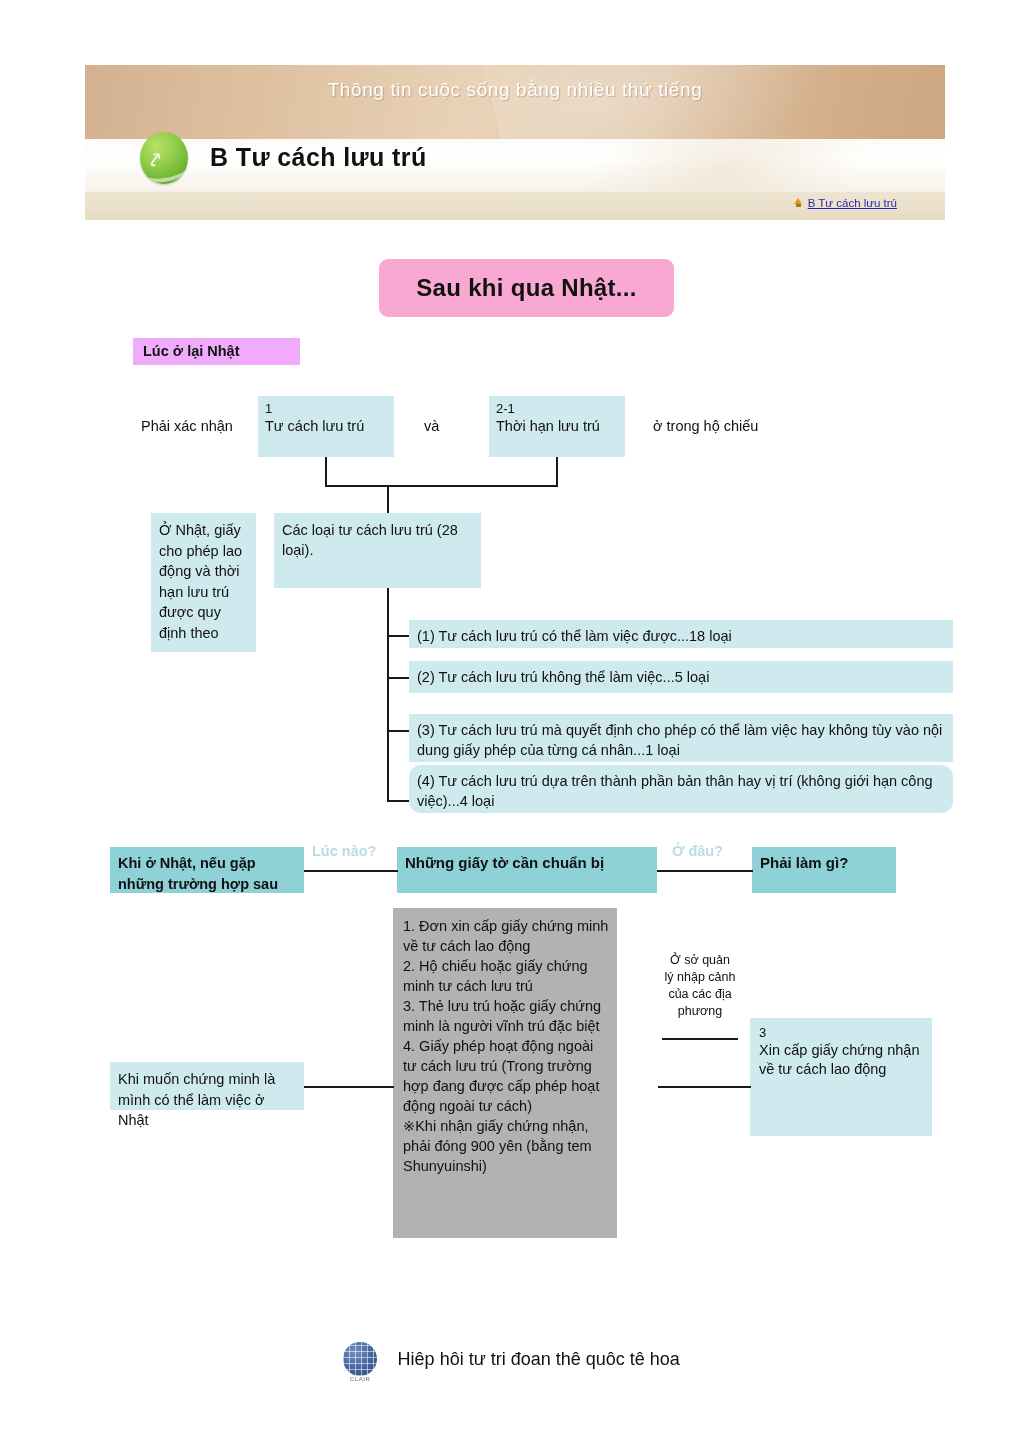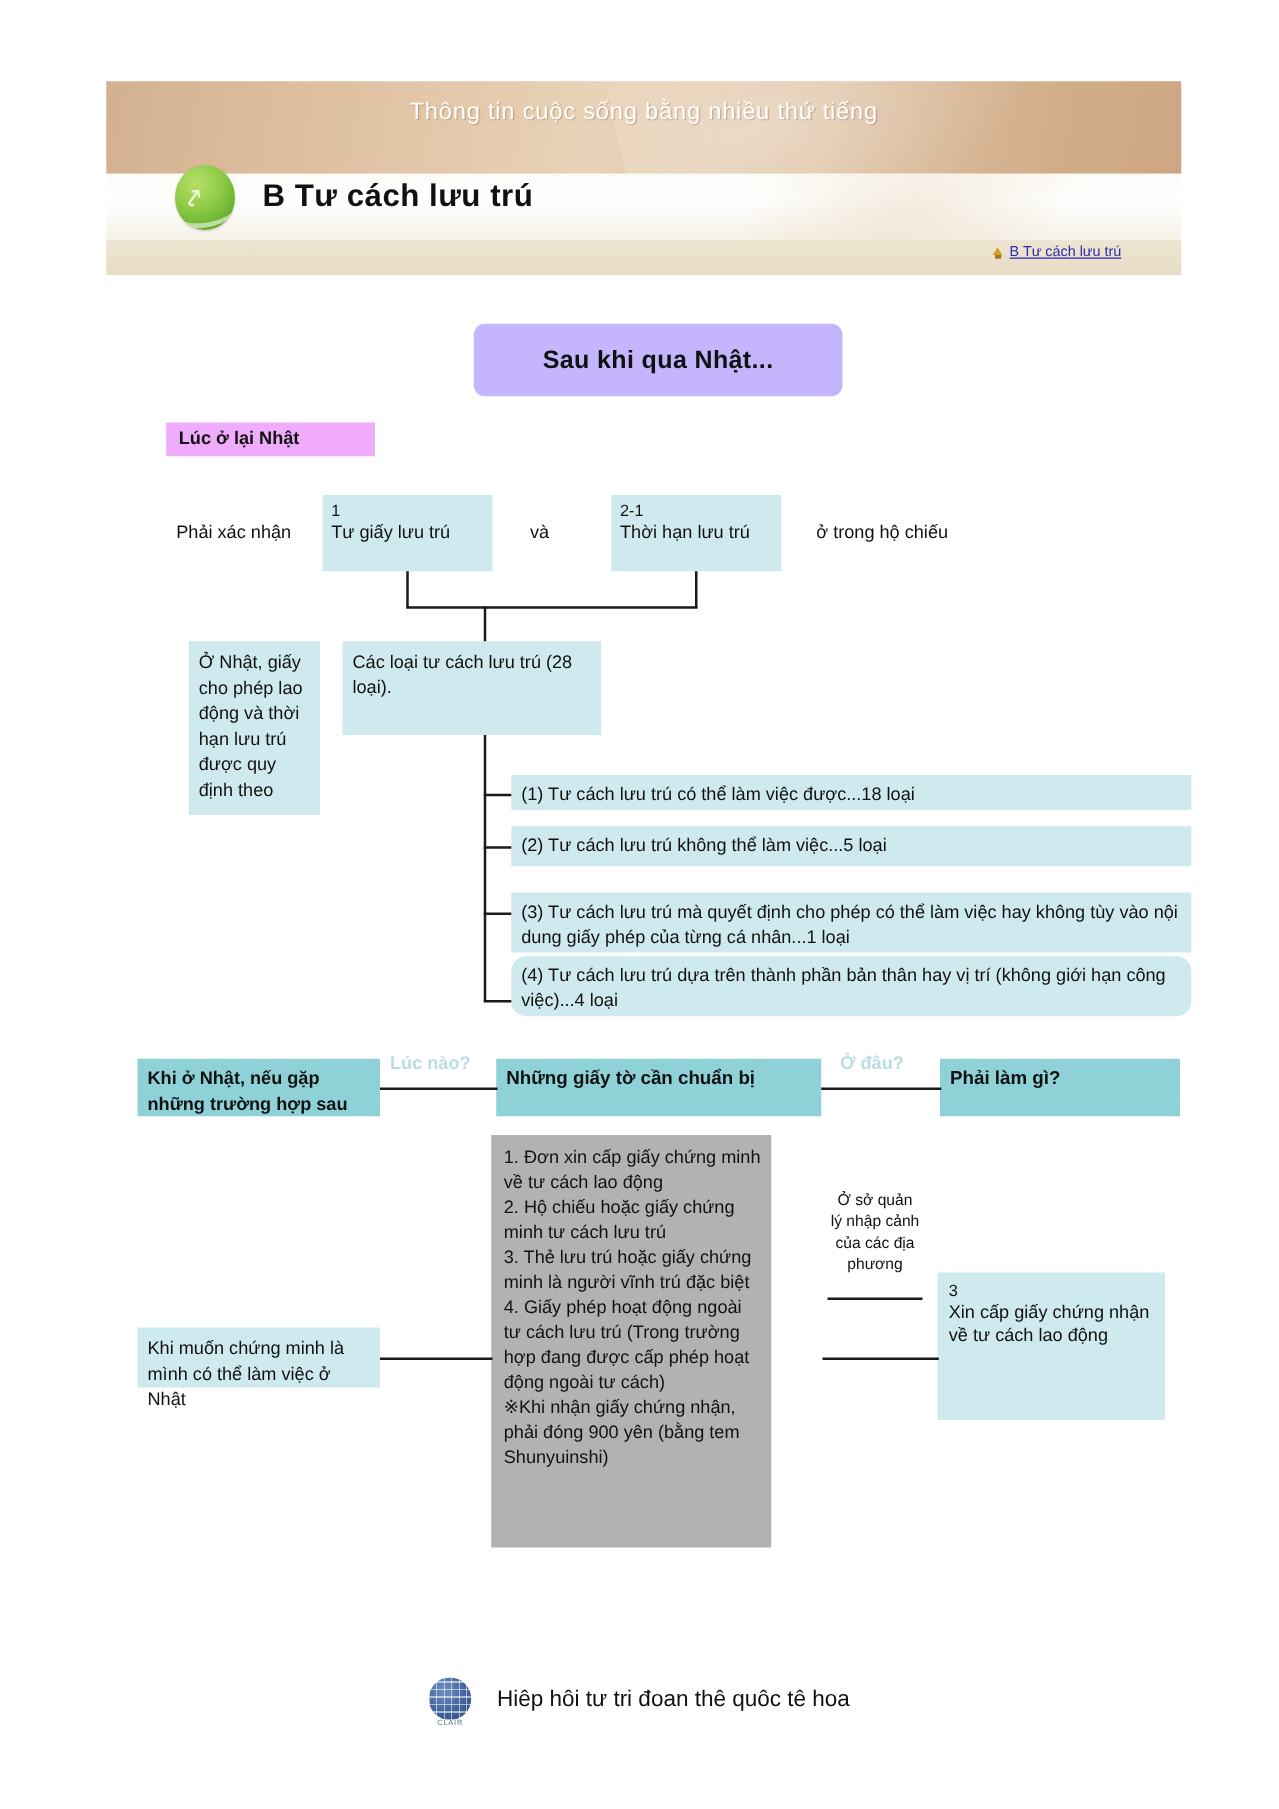--- a/index.html
+++ b/index.html
@@ -181,23 +181,23 @@
     position: absolute;
     background: #1a1a1a;
     width: 1.6px;
   }
 
   
   #sau-khi-box {
     left: 379px; top: 259px;
     width: 295px; height: 58px;
     border-radius: 9px;
-    background: #c4b5fd;
+    background: #f9a8d4;
     display: flex; align-items: center; justify-content: center;
-    font-size: 20px; font-weight: bold;
+    font-size: 24px; font-weight: bold;
     letter-spacing: 0.3px;
   }
   #luc-o-lai-box {
     left: 133px; top: 338px;
     width: 167px; height: 27px;
     background: #f0abfc;
     display: flex; align-items: center;
     padding-left: 10px;
     font-size: 14.5px; font-weight: bold;
   }
@@ -252,21 +252,21 @@
   }
   #nhung-giay-to-box {
     left: 397px; top: 847px;
     width: 260px; height: 46px;
     padding: 6px 6px 0 8px;
     font-weight: bold;
     font-size: 15px;
   }
   #phai-lam-gi-box {
     left: 752px; top: 847px;
-    width: 192px; height: 46px;
+    width: 144px; height: 46px;
     padding: 6px 6px 0 8px;
     font-weight: bold;
     font-size: 15px;
   }
   #luc-nao-label {
     left: 312px; top: 843px;
     font-size: 14.5px; font-weight: bold;
     color: #b9dde2;
   }
   #o-dau-label {
@@ -363,21 +363,21 @@
 </div>
 
 <div class="box cyan-mid" id="sau-khi-box">Sau khi qua Nhật...</div>
 
 <div class="box cyan-mid" id="luc-o-lai-box">Lúc ở lại Nhật</div>
 
 <div class="plain-text" id="phai-xac-nhan">Phải xác nhận</div>
 
 <div class="box cyan-light" id="tu-cach-box">
   <span class="box-num">1</span>
-  <span class="box-label">Tư giấy lưu trú</span>
+  <span class="box-label">Tư cách lưu trú</span>
 </div>
 
 <div class="plain-text" id="va-text">và</div>
 
 <div class="box cyan-light" id="thoi-han-box">
   <span class="box-num">2-1</span>
   <span class="box-label">Thời hạn lưu trú</span>
 </div>
 
 <div class="plain-text" id="o-trong-text">ở trong hộ chiếu</div>

